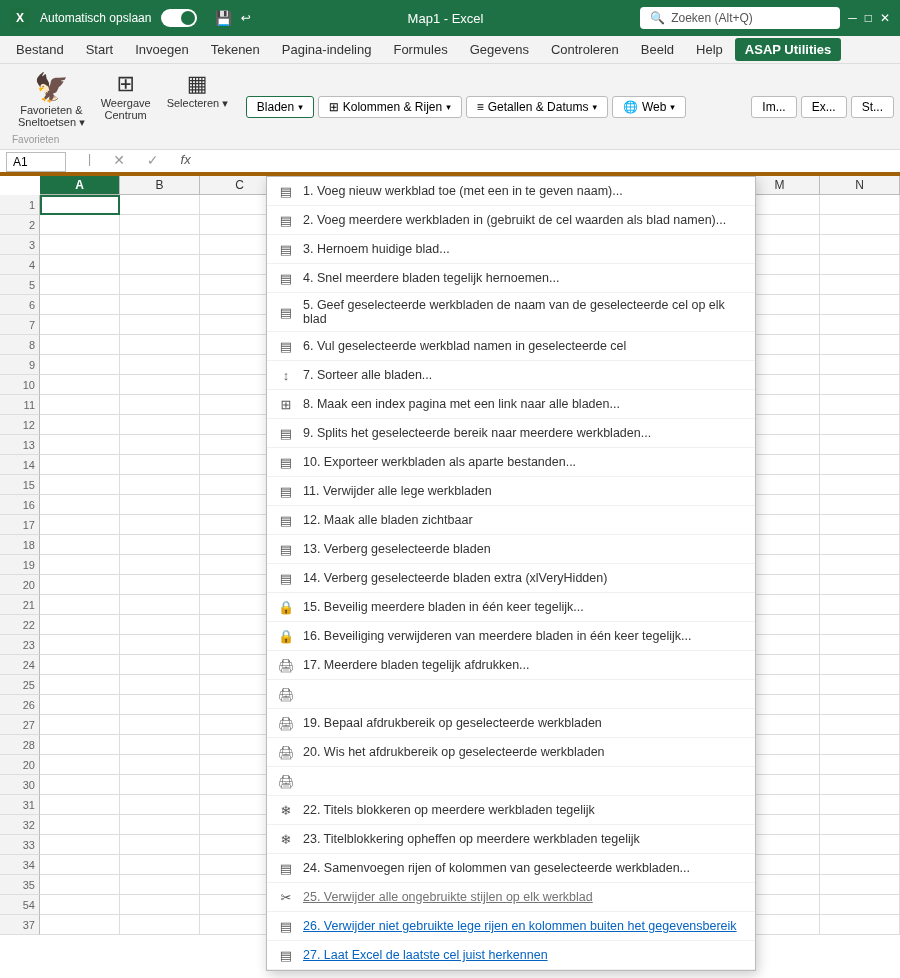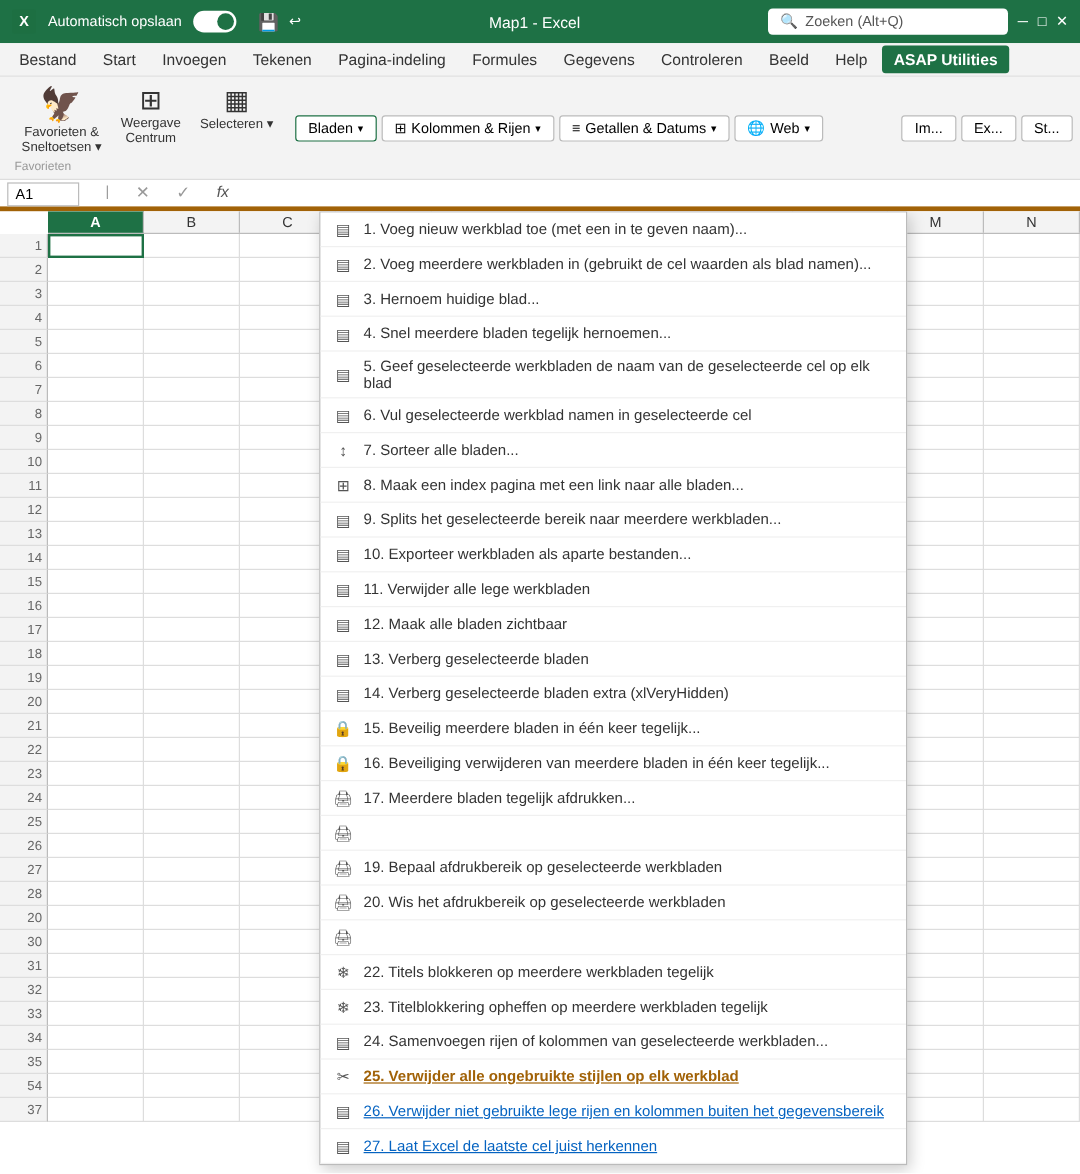--- a/index.html
+++ b/index.html
@@ -749,21 +749,21 @@
         <div class="dropdown-item">
           <div class="dropdown-icon">❄</div>
           <div class="dropdown-text">23. Titelblokkering opheffen op meerdere werkbladen tegelijk</div>
         </div>
         <div class="dropdown-item">
           <div class="dropdown-icon">▤</div>
           <div class="dropdown-text">24. Samenvoegen rijen of kolommen van geselecteerde werkbladen...</div>
         </div>
         <div class="dropdown-item">
           <div class="dropdown-icon">✂</div>
-          <div class="dropdown-text" style="color: #a16207; text-decoration: underline; font-weight: bold;">25. Verwijder alle ongebruikte stijlen op elk werkblad</div>
+          <div class="dropdown-text" style="color: #737373; text-decoration: underline;">25. Verwijder alle ongebruikte stijlen op elk werkblad</div>
         </div>
         <div class="dropdown-item">
           <div class="dropdown-icon">▤</div>
           <div class="dropdown-text" style="color: rgb(5, 99, 193); text-decoration: underline;">26. Verwijder niet gebruikte lege rijen en kolommen buiten het gegevensbereik</div>
         </div>
         <div class="dropdown-item">
           <div class="dropdown-icon">▤</div>
           <div class="dropdown-text" style="color: rgb(5, 99, 193); text-decoration: underline;">27. Laat Excel de laatste cel juist herkennen</div>
         </div>
       </div>

